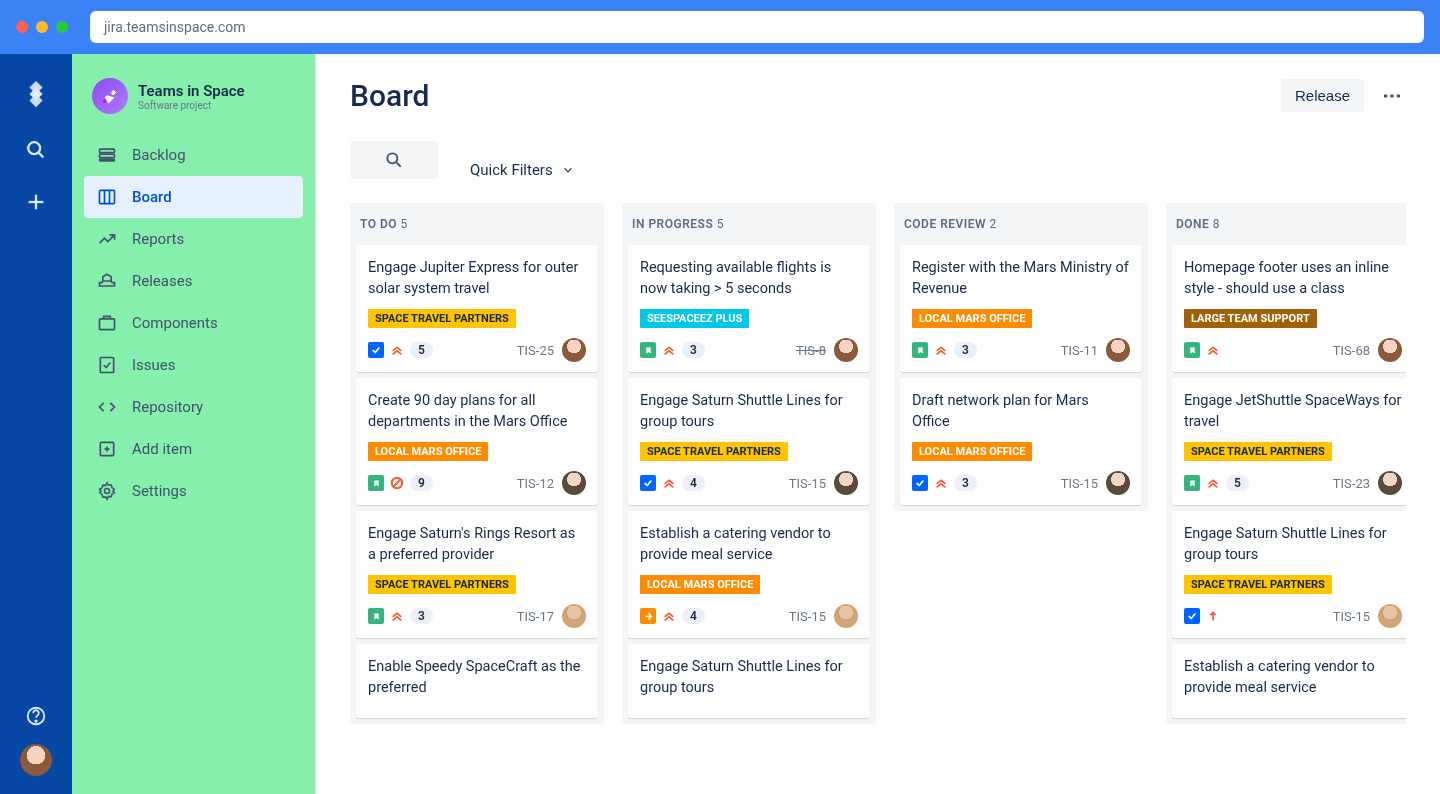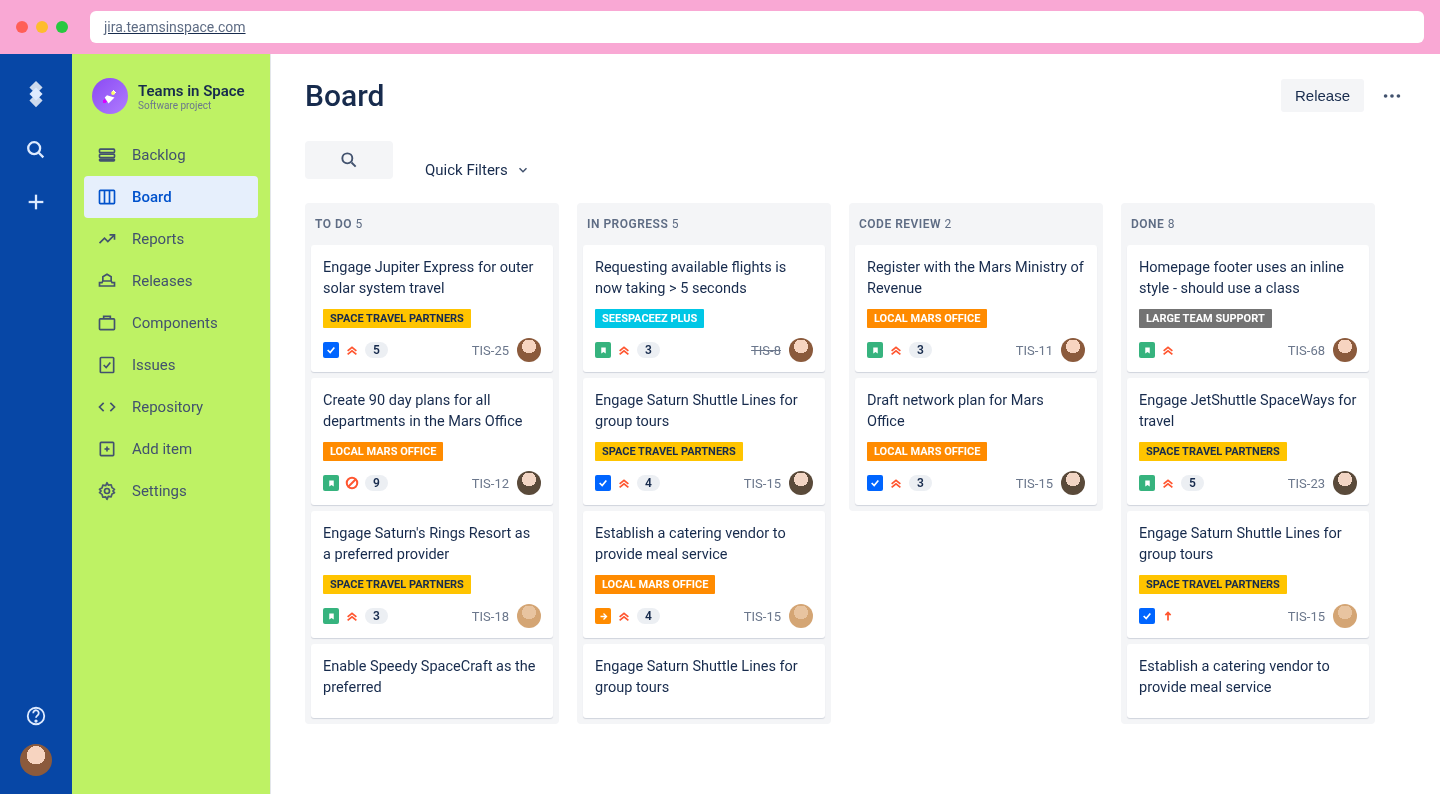--- a/index.html
+++ b/index.html
@@ -5,26 +5,25 @@
   * { box-sizing: border-box; margin: 0; padding: 0; }
   body {
     font-family: -apple-system, BlinkMacSystemFont, "Segoe UI", Roboto, "Helvetica Neue", Arial, sans-serif;
     background: #f4f5f7;
     color: #172b4d;
     font-size: 14px;
     overflow: hidden;
   }
   .browser-chrome {
     height: 54px;
-    background: #f9a8d4;
+    background: #3b82f6;
     display: flex;
     align-items: center;
     padding: 4px 16px;
     gap: 10px;
-    text-decoration: underline;
   }
   .traffic-lights { display: flex; gap: 8px; }
   .traffic-light { width: 12px; height: 12px; border-radius: 50%; }
   .tl-red { background: #ff5f57; }
   .tl-yellow { background: #febc2e; }
   .tl-green { background: #28c840; }
   .url-bar {
     flex: 1;
     background: #fff;
     border-radius: 6px;
@@ -58,22 +57,22 @@
     display:flex;align-items:center;justify-content:center;
     color:#deebff;
     cursor:pointer;
   }
   .rail-avatar {
     width:32px;height:32px;border-radius:50%;background:#c1c7d0;
     background: radial-gradient(circle at 50% 35%, #f2d5c4 30%, transparent 30%), linear-gradient(#6b4a3a,#6b4a3a);
   }
 
   .sidebar {
-    width: 199px;
-    background: #bef264;
+    width: 244px;
+    background: #86efac;
     border-right: 1px solid #e3e6ea;
     padding: 24px 12px;
   }
   .project-header {
     display:flex; align-items:center; gap:10px; padding: 0 8px 20px 8px;
   }
   .project-logo {
     width:36px;height:36px;border-radius:50%;
     background: radial-gradient(circle at 60% 40%, #fff 2px, transparent 2px),
                 radial-gradient(circle at 35% 65%, #d0f 2px, transparent 2px),
@@ -141,21 +140,21 @@
     cursor:pointer;
   }
   .card-title { font-size:14.5px; line-height:1.45; color:#172b4d; margin-bottom:10px;}
   .epic-label {
     display:inline-block; font-size:11px; font-weight:700;
     padding:3px 7px; border-radius:1px; margin-bottom:10px;
   }
   .epic-yellow { background:#ffc400; color:#172b4d;}
   .epic-teal { background:#00c7e6; color:#fff;}
   .epic-orange { background:#ff8b00; color:#fff;}
-  .epic-purple { background:#737373; color:#fff;}
+  .epic-purple { background:#a16207; color:#fff;}
   .card-footer { display:flex; align-items:center; justify-content:space-between; }
   .card-meta-left { display:flex;align-items:center;gap:6px;}
   .card-meta-right { display:flex;align-items:center;gap:8px;margin-left:10px;}
   .issue-type-icon { width:16px;height:16px;border-radius:2px;display:flex;align-items:center;justify-content:center;font-size:10px;color:#fff;}
   .type-task { background:#0065ff; }
   .type-story { background:#36b37e; }
   .type-change { background:#ff8b00; }
   .priority-icon { width:14px;height:14px;display:flex;align-items:center;justify-content:center;}
   .badge-count { background:#eceff3; color:#172b4d; font-size:12px; font-weight:600; border-radius:10px; padding:1px 8px;}
   .issue-key { font-size:13px; color:#6b778c;}
@@ -414,21 +413,21 @@
                   </div>
           <span class="priority-icon">
                     <svg width="14" height="14" viewBox="0 0 16 16">
                       <path d="M3 9l5-4 5 4" fill="none" stroke="#ff5630" stroke-width="2"></path>
                       <path d="M3 13l5-4 5 4" fill="none" stroke="#ff5630" stroke-width="2"></path>
                     </svg>
                   </span>
           <span class="badge-count">3</span>
         </div>
         <div class="card-meta-right">
-          <span class="issue-key ">TIS-18</span>
+          <span class="issue-key ">TIS-17</span>
           <div class="assignee avatar-f2"></div>
         </div>
       </div>
     </div>
             <div class="card">
       <div class="card-title">Enable Speedy SpaceCraft as the preferred</div>
 
     </div>
           </div>
         </div>

